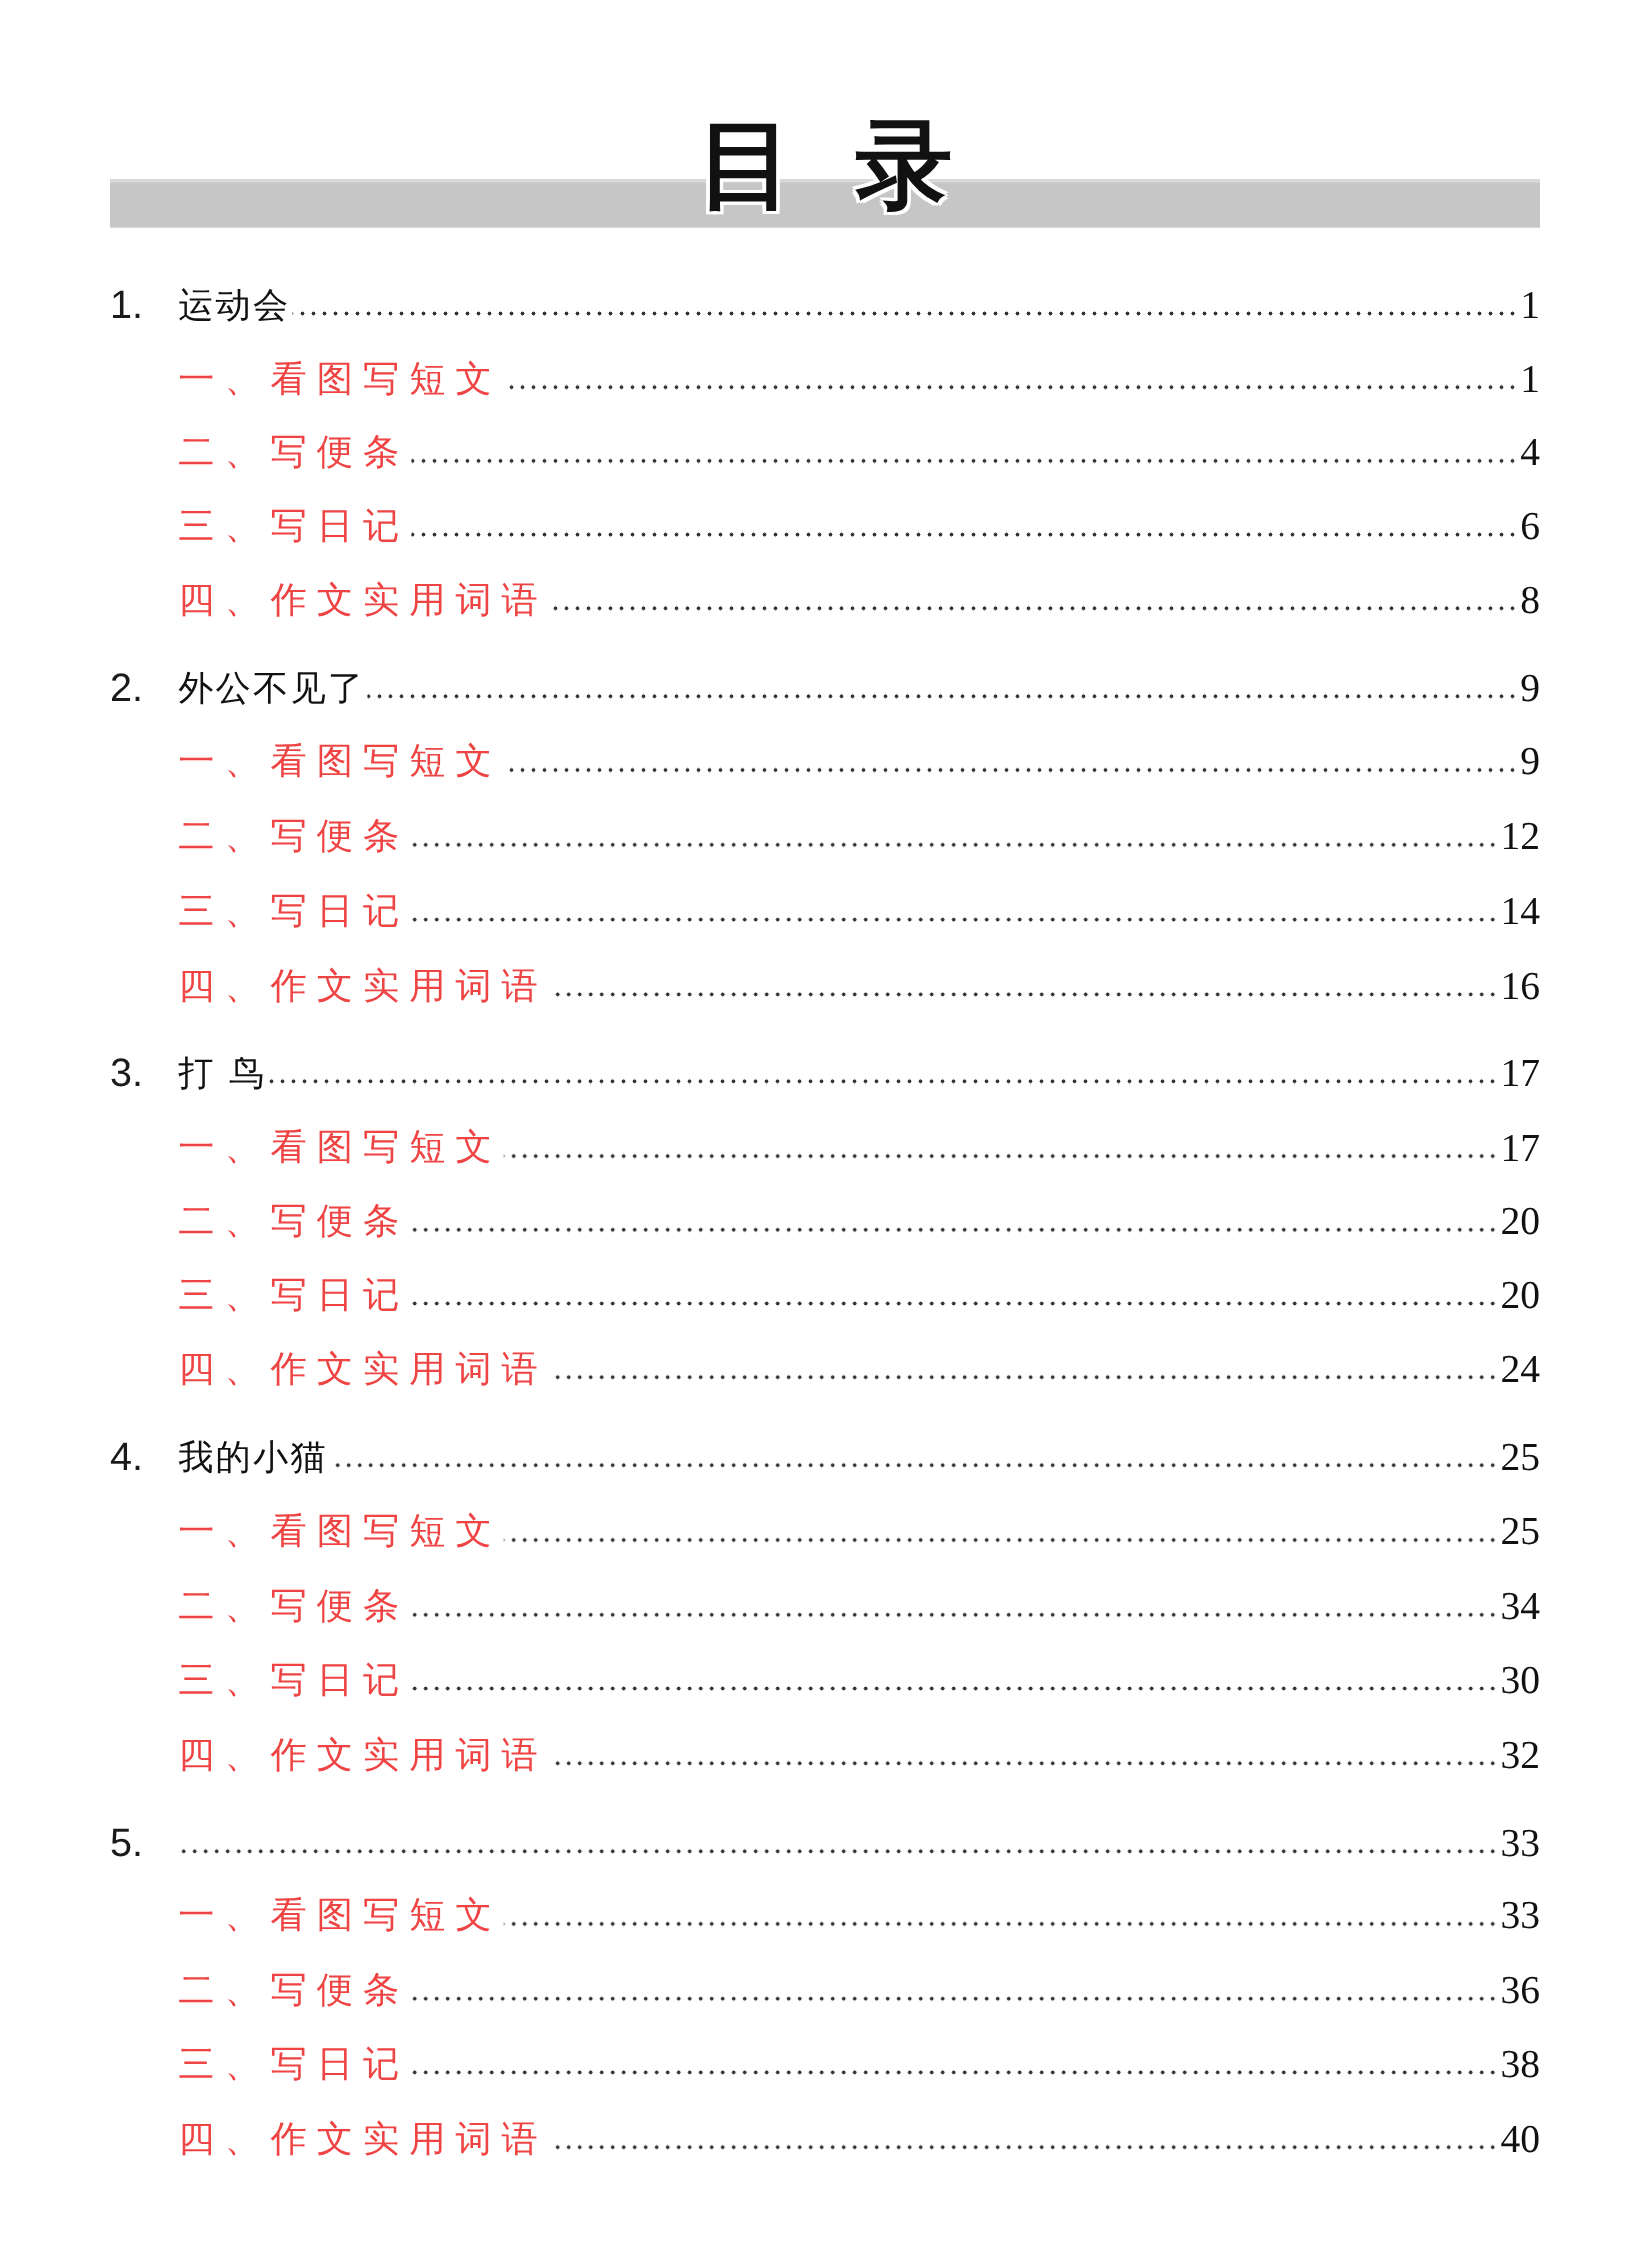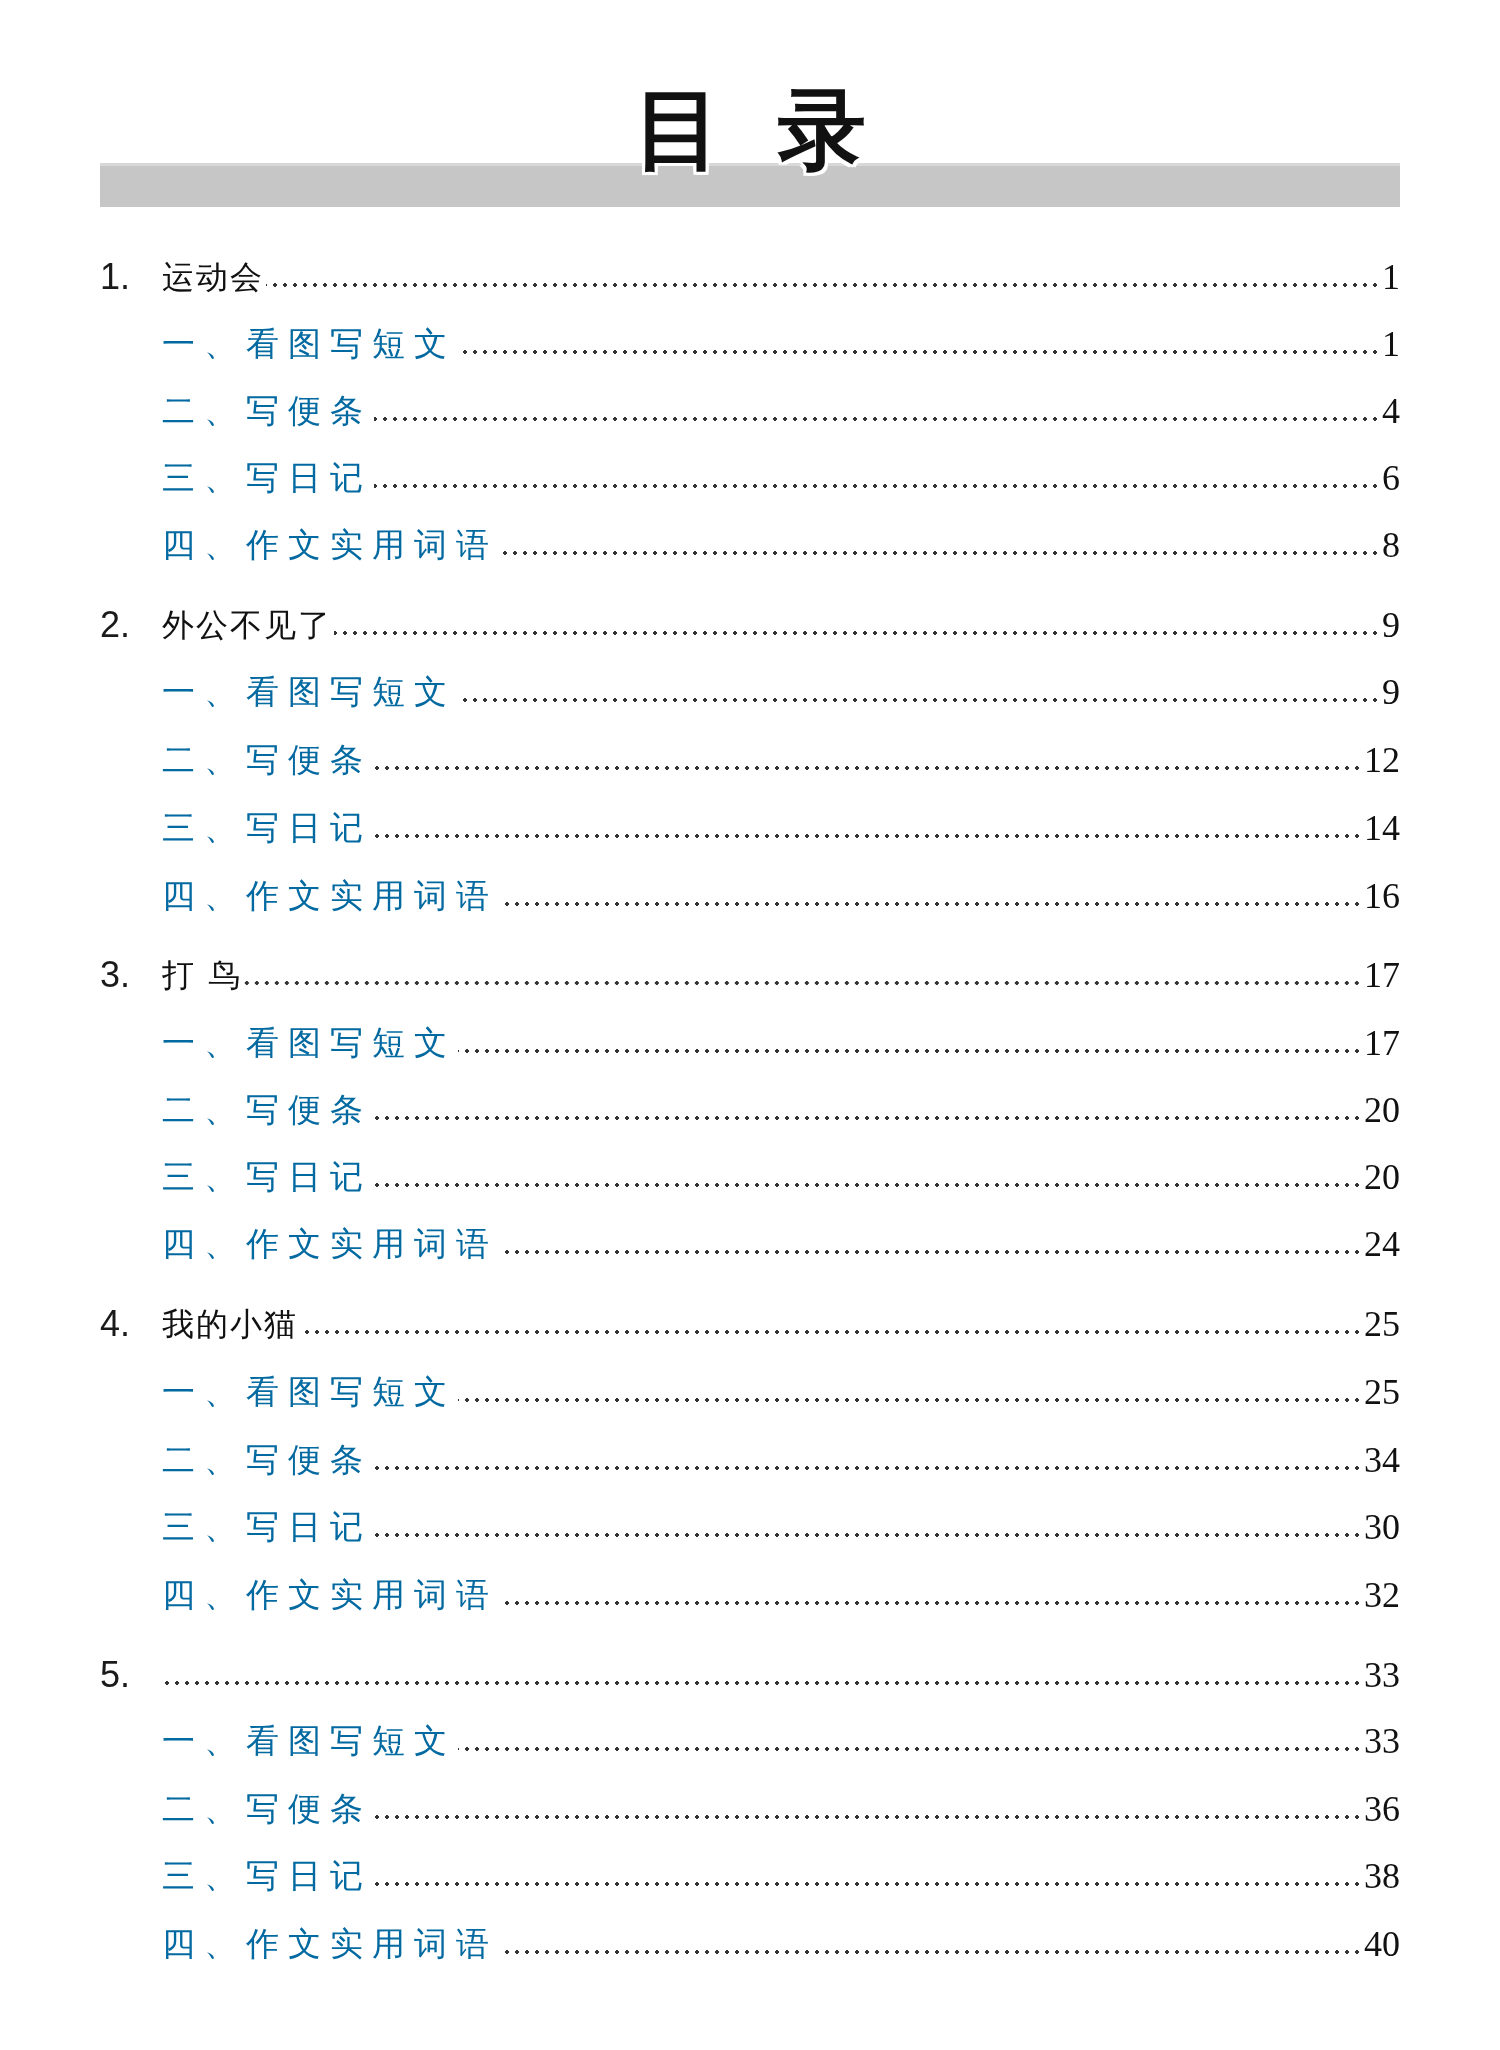--- a/index.html
+++ b/index.html
@@ -21,21 +21,21 @@
       width: 1300px;
       height: 44px;
       background: #c6c6c6;
       border-top: 3px solid #d8d8d8;
       box-sizing: border-box;
     }
     .page-title {
       position: absolute;
       left: 0;
       width: 1500px;
-      top: 80px;
+      top: 100px;
       text-align: center;
       font-family: "DejaVu Sans", sans-serif;
       font-weight: bold;
       font-size: 88px;
       line-height: 100px;
       letter-spacing: 56px;
       padding-left: 56px;
       box-sizing: border-box;
       color: #111;
       text-shadow:
@@ -71,21 +71,21 @@
     .row.chapter .label {
       font-family: "DejaVu Sans", sans-serif;
       font-size: 32px;
       letter-spacing: 2px;
       color: #111;
     }
     .row.section .label {
       font-family: "DejaVu Serif", serif;
       font-size: 33px;
       letter-spacing: 9px;
-      color: #0369a1;
+      color: #ef4444;
       margin-top: 20px;
     }
     .row .leader {
       flex: 1 1 auto;
       height: 10px;
       margin: 0 2px 12px 2px;
       background-image: radial-gradient(circle, #333 1.6px, transparent 2px);
       background-size: 10px 10px;
       background-repeat: repeat-x;
       background-position: right center;

